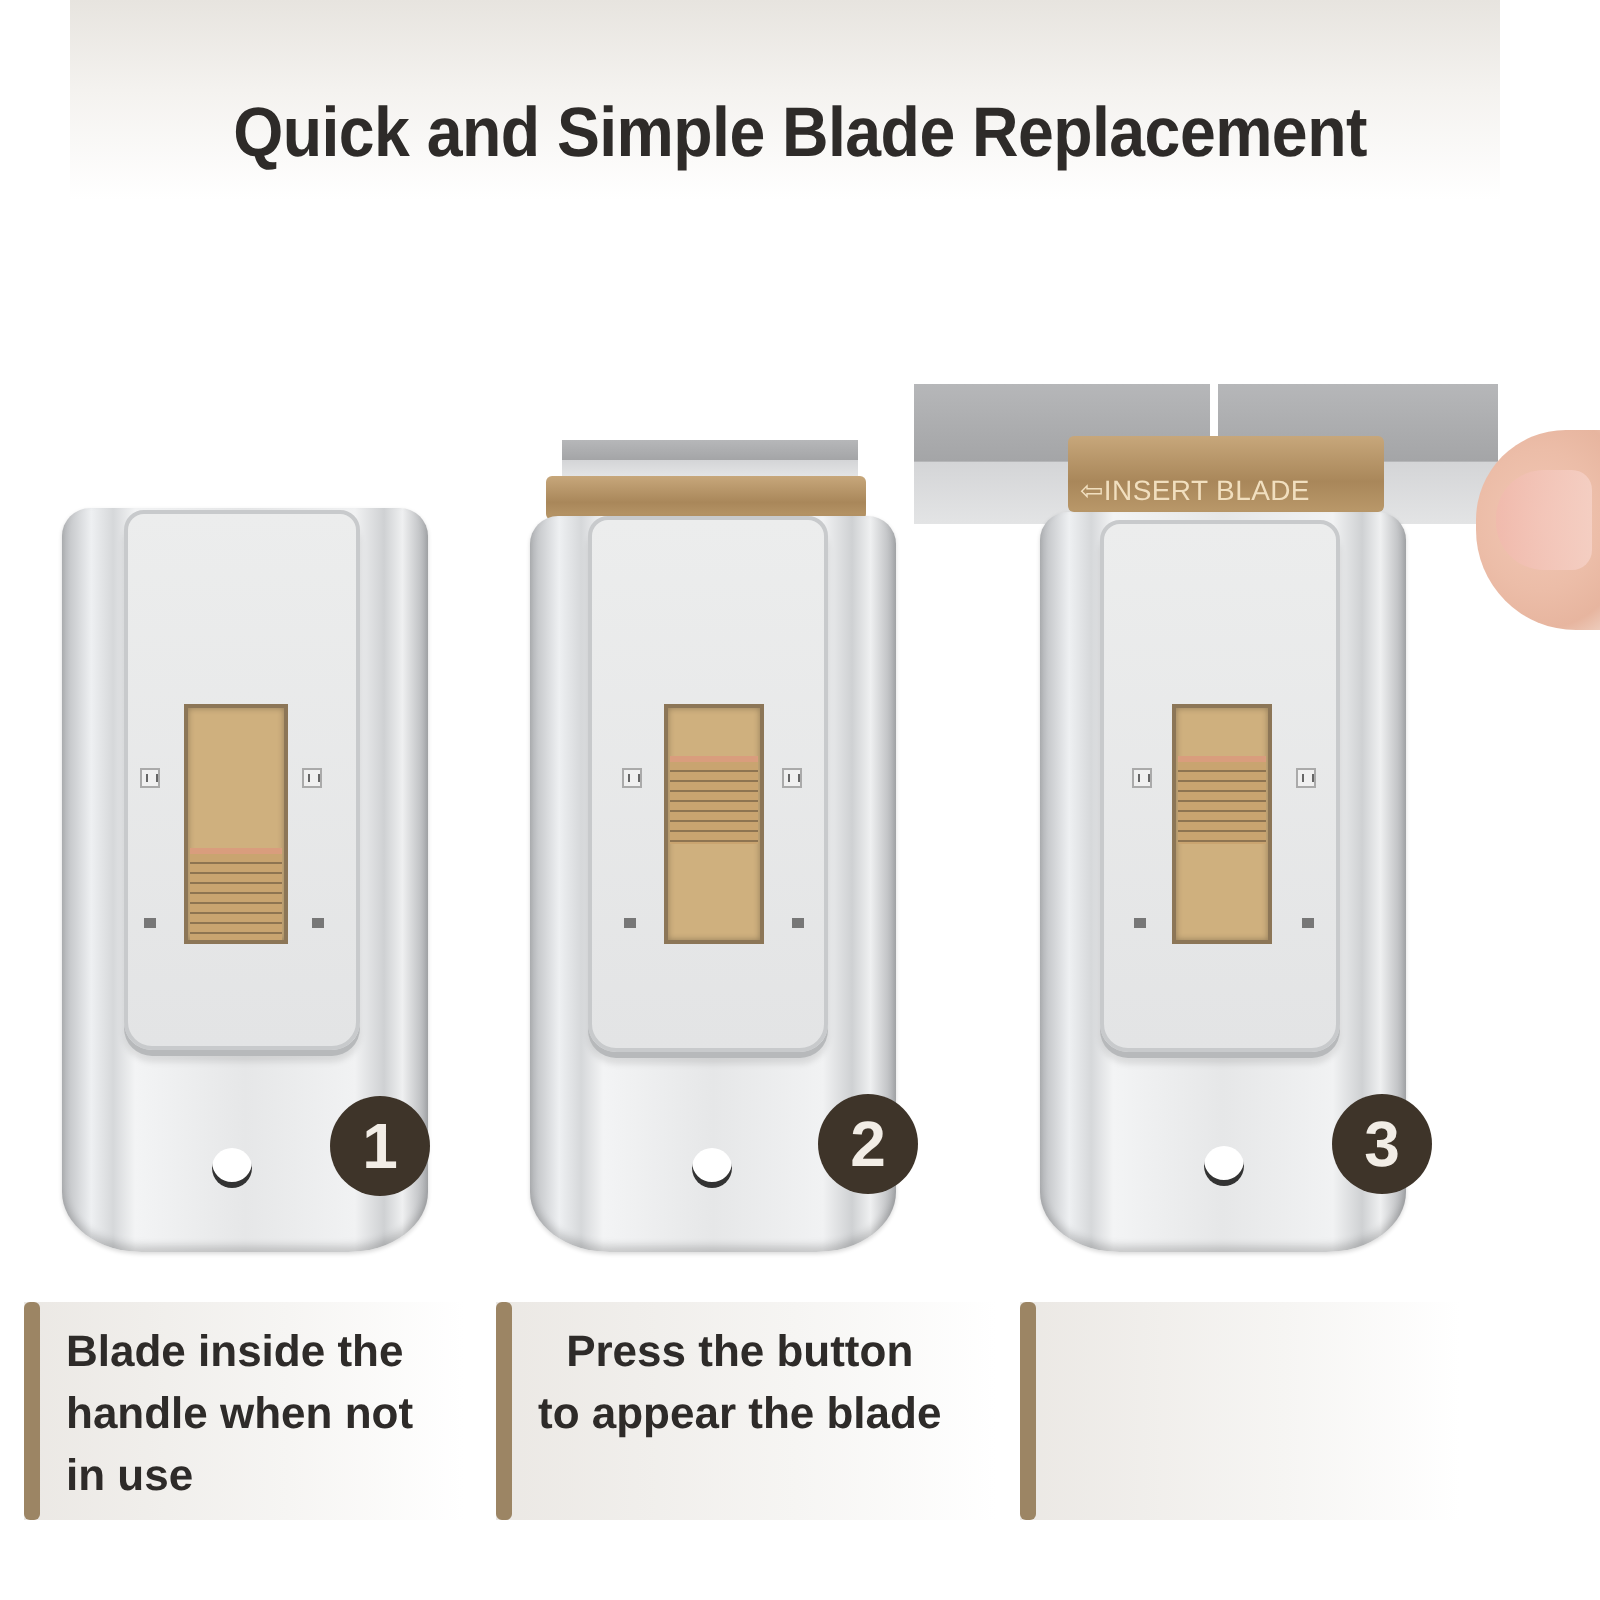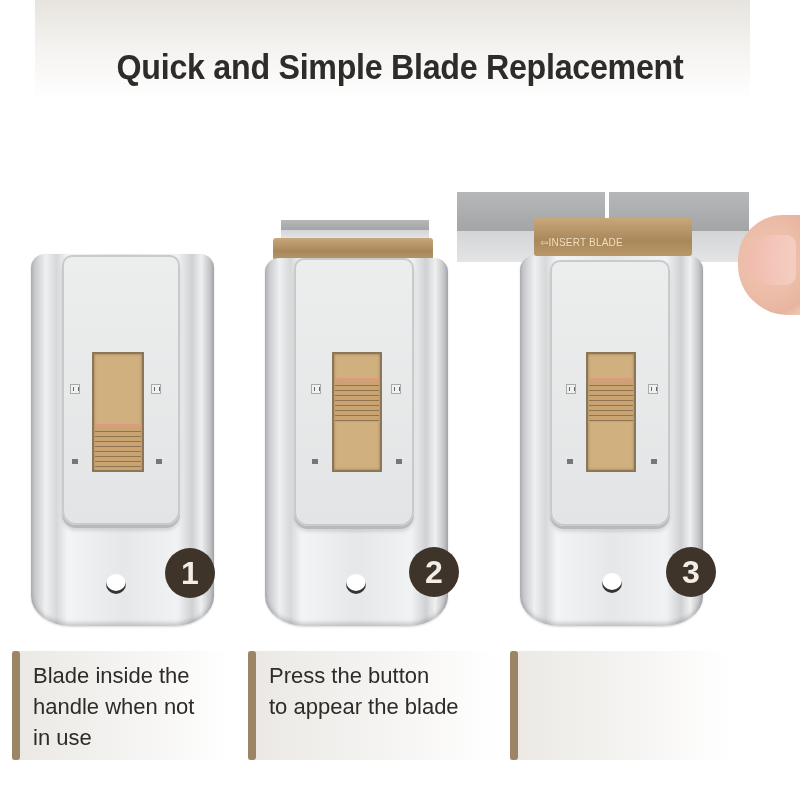--- a/index.html
+++ b/index.html
@@ -53,21 +53,21 @@
     display: flex; align-items: center; justify-content: center;
   }
   .brass-cap {
     position: absolute; background: linear-gradient(to bottom, #c7a77b, #a9875a 60%, #b99869);
     border-radius: 3px;
   }
   .blade {
     position: absolute; background: linear-gradient(to bottom, #b6b7b9 0%, #a4a5a7 55%, #d4d5d7 56%, #e3e4e5 100%);
   }
   .insert-text {
-    position: absolute; color: #f1dfbf; font-family: "Liberation Sans", sans-serif; font-size: 10px; letter-spacing: 0.2px; white-space: nowrap;
+    position: absolute; color: #f1dfbf; font-family: "Liberation Sans", sans-serif; font-size: 14px; letter-spacing: 0.2px; white-space: nowrap;
   }
   .finger {
     position: absolute; left: 738px; top: 215px; width: 80px; height: 100px;
     border-radius: 45px 0 0 50px;
     background: radial-gradient(ellipse at 40% 45%, #f2c7b4 0%, #ecbda8 45%, #e7b59f 70%, #f5e7de 100%);
   }
   .nail {
     position: absolute; left: 748px; top: 235px; width: 48px; height: 50px; border-radius: 24px 10px 10px 24px;
     background: linear-gradient(to right, #f1b9ad, #f6d2c8); opacity: 0.8;
   }
@@ -76,21 +76,21 @@
   .caption {
     position: absolute; top: 651px; height: 109px;
     background: linear-gradient(to right, #ebe8e4 0%, #f6f5f3 60%, #ffffff 100%);
   }
   .caption .bar {
     position: absolute; left: 0; top: 0; width: 8px; height: 100%;
     background: #9c8564; border-radius: 3px;
   }
   .caption .text {
     position: absolute; left: 21px; top: 9px; font-family: "Liberation Sans", sans-serif;
-    font-weight: normal; font-size: 22px; line-height: 31px; color: #2e2b29; white-space: pre-line;
+    font-weight: bold; font-size: 22px; line-height: 31px; color: #2e2b29; white-space: pre-line;
   }
 </style>
 </head>
 <body>
 
 <div class="top-band"></div>
 <div class="title">Quick and Simple Blade Replacement</div>
 
 <div class="scraper">
   <div class="handle" style="left:31px; top:254px; width:183px; height:372px;"></div>
@@ -142,20 +142,20 @@
   <div class="finger"></div>
   <div class="nail"></div>
 </div>
 
 <div class="caption" style="left:12px; width:220px;">
   <div class="bar"></div>
   <div class="text">Blade inside the
 handle when not
 in use</div>
 </div>
-<div class="caption" style="left:248px; width:250px;">
+<div class="caption" style="left:248px; width:250px;text-align:center;">
   <div class="bar"></div>
   <div class="text">Press the button
 to appear the blade</div>
 </div>
 <div class="caption" style="left:510px; width:220px;">
   <div class="bar"></div>
 </div>
 
 </body></html>

